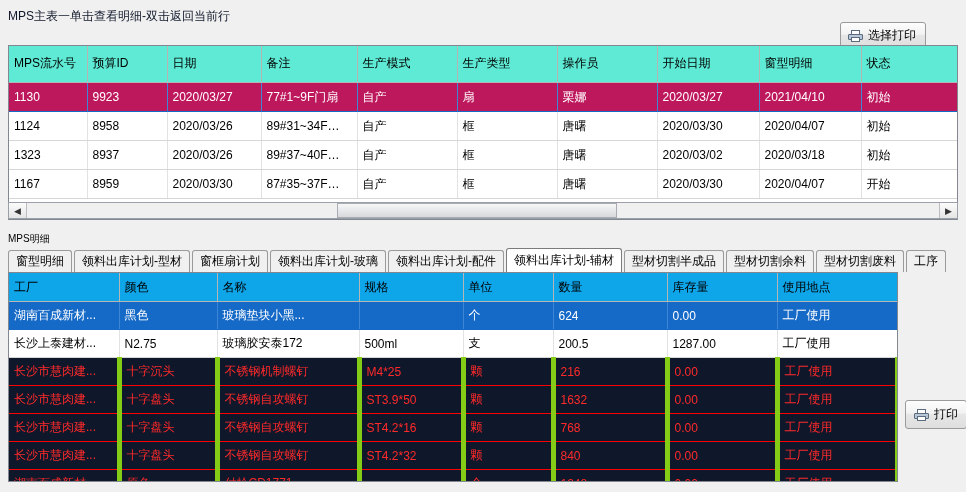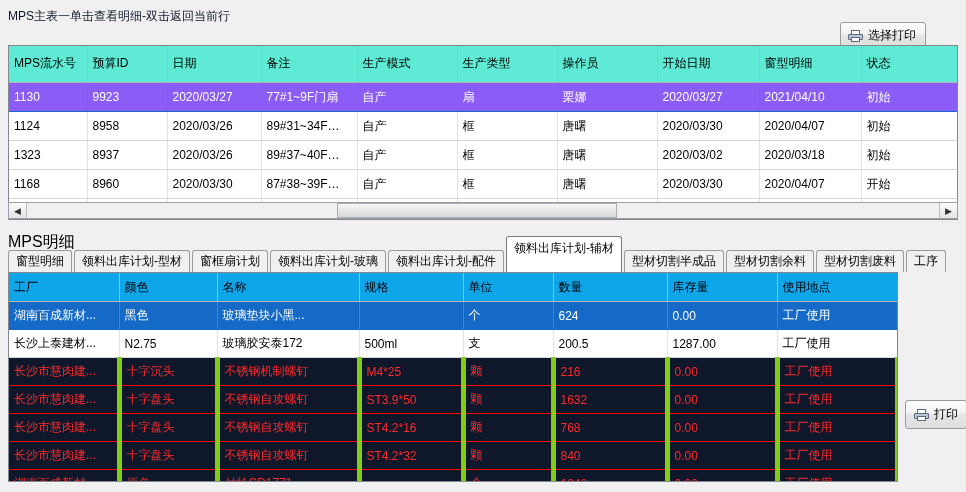--- a/index.html
+++ b/index.html
@@ -122,21 +122,21 @@
     border-right: 1px solid #e2e2e2;
     font-size: 12px;
     padding: 4px 5px;
     height: 20px;
     color: #000;
     white-space: nowrap;
     overflow: hidden;
     text-overflow: ellipsis;
   }
   table.grid tr.sel td {
-    background: #8b5cf6;
+    background: #be185d;
     color: #fff;
     border-bottom: 1px solid #1569c7;
     border-right: 1px solid #3d86d6;
   }
 
   
   .hscroll {
     position: absolute;
     left: 8px;
     top: 202px;
@@ -178,21 +178,21 @@
     border: 1px solid #a9adb3;
     box-sizing: border-box;
     cursor: pointer;
   }
 
   
   .detail-title {
     position: absolute;
     left: 8px;
     top: 232px;
-    font-size: 16px;
+    font-size: 10px;
     color: #000;
   }
   .tabs {
     position: absolute;
     left: 8px;
     top: 250px;
     width: 950px;
     height: 22px;
     display: flex;
     align-items: flex-end;
@@ -206,21 +206,21 @@
     padding: 3px 7px 3px 7px;
     font-size: 12px;
     color: #000;
     cursor: pointer;
     white-space: nowrap;
     line-height: 15px;
   }
   .tab.active {
     background: #fff;
     padding-top: 4px;
-    padding-bottom: 16px;
+    padding-bottom: 4px;
     position: relative;
     z-index: 3;
     border-color: #7b7b7b;
   }
 
   .detail-wrap {
     position: absolute;
     left: 8px;
     top: 272px;
     width: 890px;
@@ -382,32 +382,20 @@
           <td>2020/03/26</td>
           <td>89#37~40F门框</td>
           <td>自产</td>
           <td>框</td>
           <td>唐曙</td>
           <td>2020/03/02</td>
           <td>2020/03/18</td>
           <td>初始</td>
         </tr>
         <tr>
-          <td>1168</td>
-          <td>8960</td>
-          <td>2020/03/30</td>
-          <td>87#38~39F门框</td>
-          <td>自产</td>
-          <td>框</td>
-          <td>唐曙</td>
-          <td>2020/03/30</td>
-          <td>2020/04/07</td>
-          <td>开始</td>
-        </tr>
-        <tr>
           <td>1167</td>
           <td>8959</td>
           <td>2020/03/30</td>
           <td>87#35~37F门框</td>
           <td>自产</td>
           <td>框</td>
           <td>唐曙</td>
           <td>2020/03/30</td>
           <td>2020/04/07</td>
           <td>开始</td>

